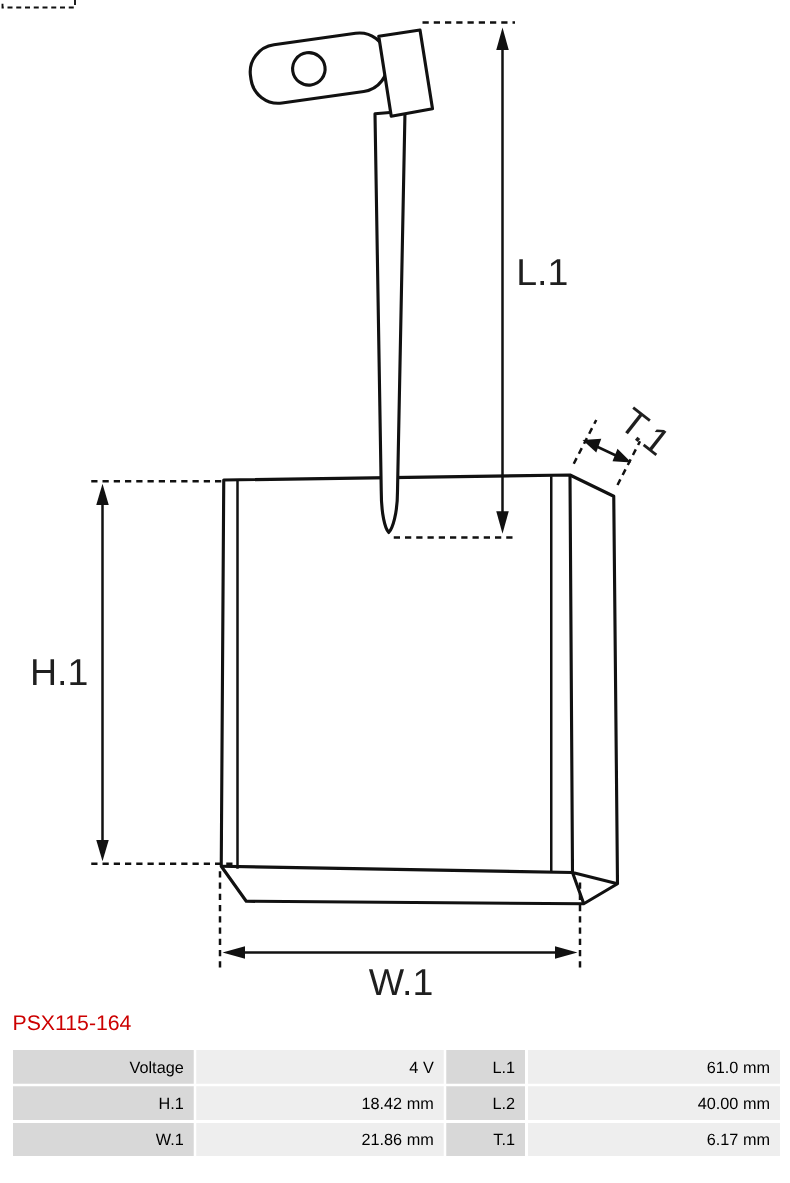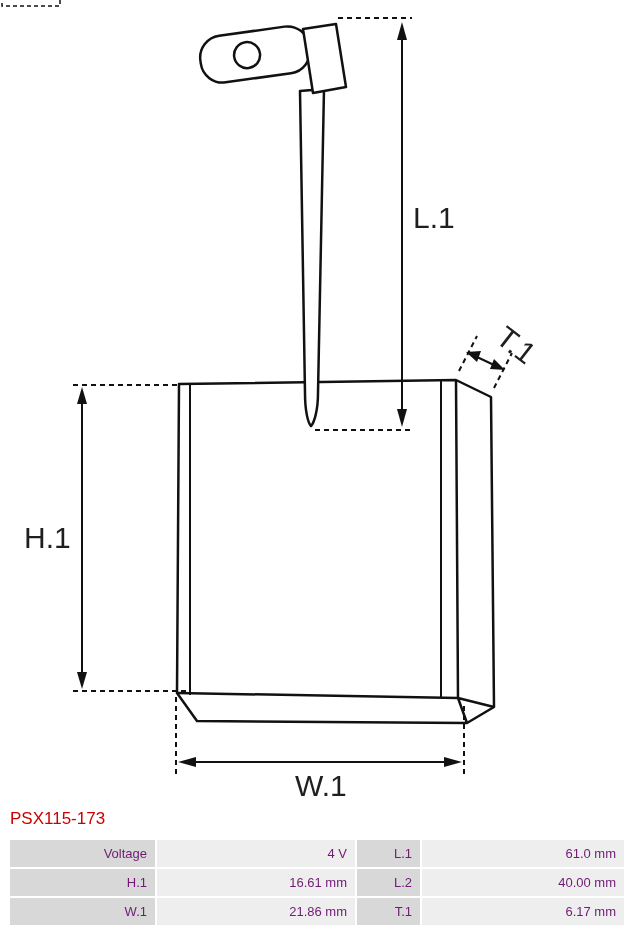--- a/index.html
+++ b/index.html
@@ -21,21 +21,21 @@
     color: var(--accent-red, #cc0000);
     font-size: 17px;
     line-height: 22px;
     padding: 2px 10px 8px 10px;
   }
   table.spec-table {
     border-collapse: collapse;
     width: 616px;
     margin: 0 8px;
     font-size: 13px;
-    color: #701a75;
+    color: #000000;
     table-layout: fixed;
   }
   table.spec-table td {
     border: 2px solid #ffffff;
     height: 27px;
     padding: 0 8px;
     text-align: right;
     overflow: hidden;
     white-space: nowrap;
   }
@@ -96,39 +96,39 @@
   <g stroke="#111">
     <line x1="459" y1="371" x2="477" y2="336" stroke-width="2" stroke-dasharray="5 4"></line>
     <line x1="494" y1="388" x2="512" y2="353" stroke-width="2" stroke-dasharray="5 4"></line>
     <line x1="477" y1="357" x2="494" y2="365" stroke-width="2"></line>
     <polygon points="466,352 481,351 477,362" fill="#111" stroke="none"></polygon>
     <polygon points="505,370 490,369 494,359" fill="#111" stroke="none"></polygon>
   </g>
   <text class="dim-label" x="494" y="341" transform="rotate(38 494 341)">T.1</text>
 </svg>
 
-<div class="part-number">PSX115-173</div>
+<div class="part-number">PSX115-164</div>
 
 <table class="spec-table">
   <colgroup>
     <col style="width:147px">
     <col style="width:200px">
     <col style="width:65px">
     <col style="width:204px">
   </colgroup>
   <tbody>
     <tr>
       <td class="lbl">Voltage</td>
       <td class="val">4 V</td>
       <td class="lbl">L.1</td>
       <td class="val">61.0 mm</td>
     </tr>
     <tr>
       <td class="lbl">H.1</td>
-      <td class="val">16.61 mm</td>
+      <td class="val">18.42 mm</td>
       <td class="lbl">L.2</td>
       <td class="val">40.00 mm</td>
     </tr>
     <tr>
       <td class="lbl">W.1</td>
       <td class="val">21.86 mm</td>
       <td class="lbl">T.1</td>
       <td class="val">6.17 mm</td>
     </tr>
   </tbody>

